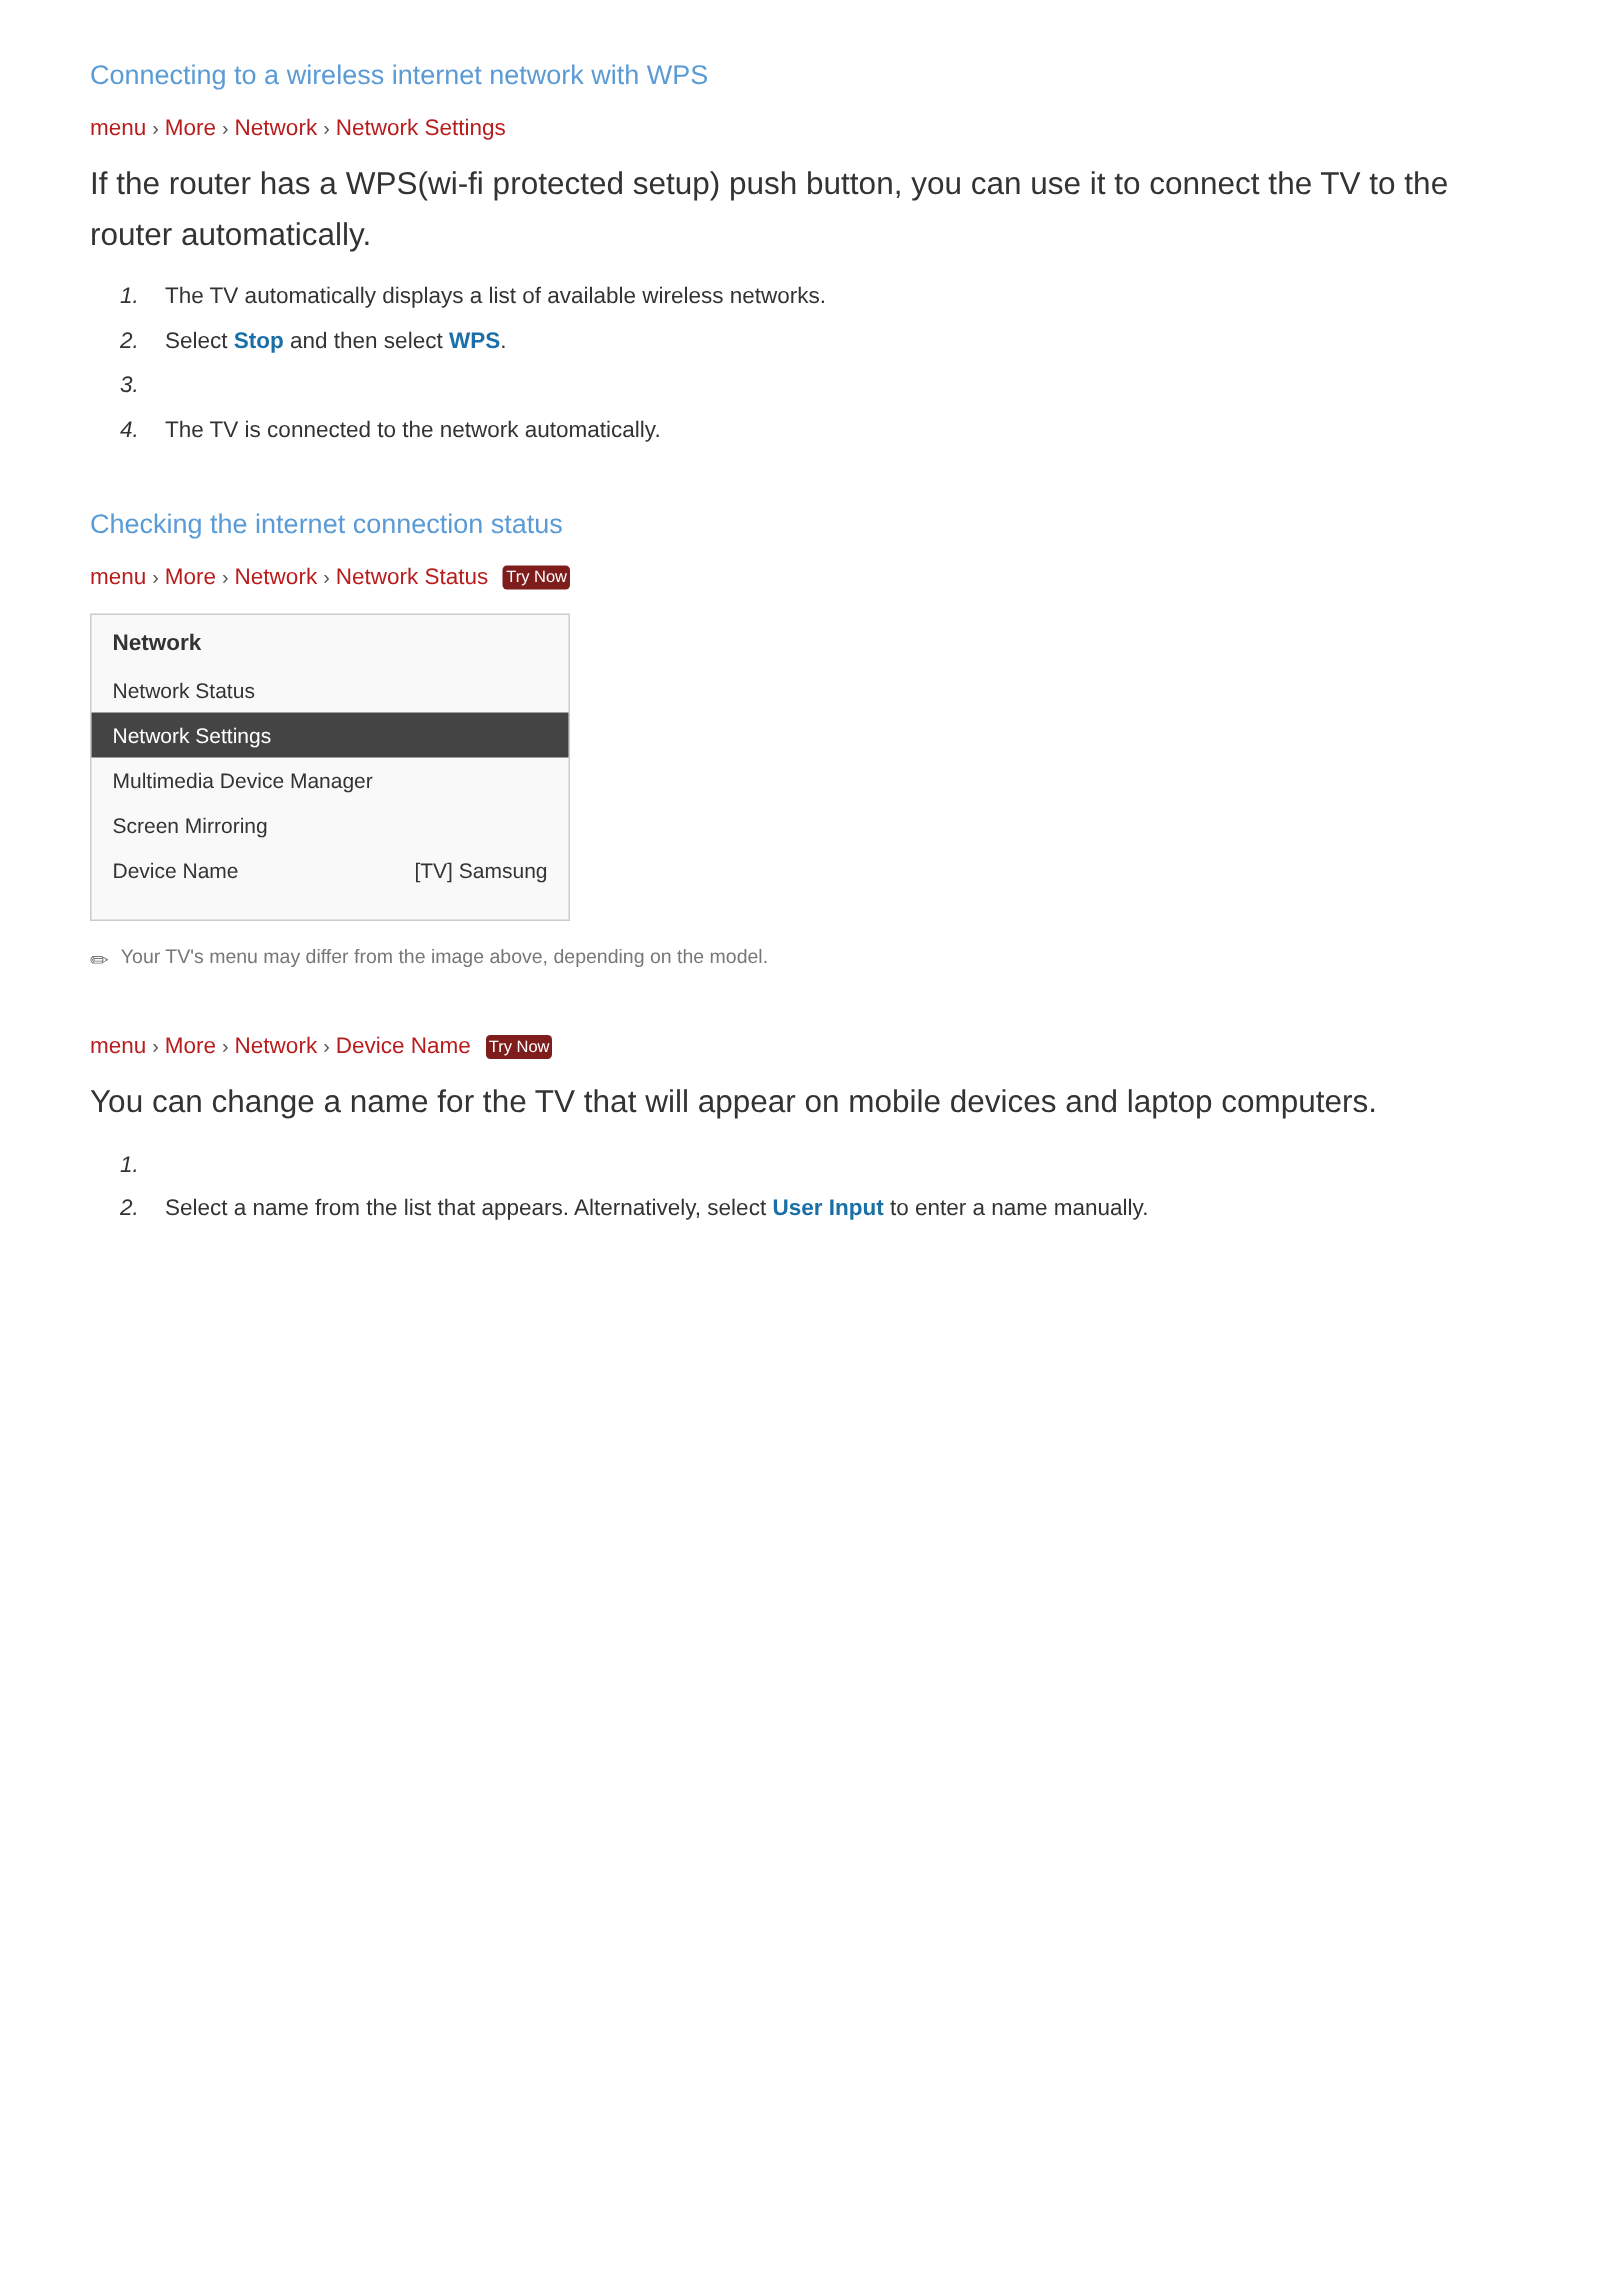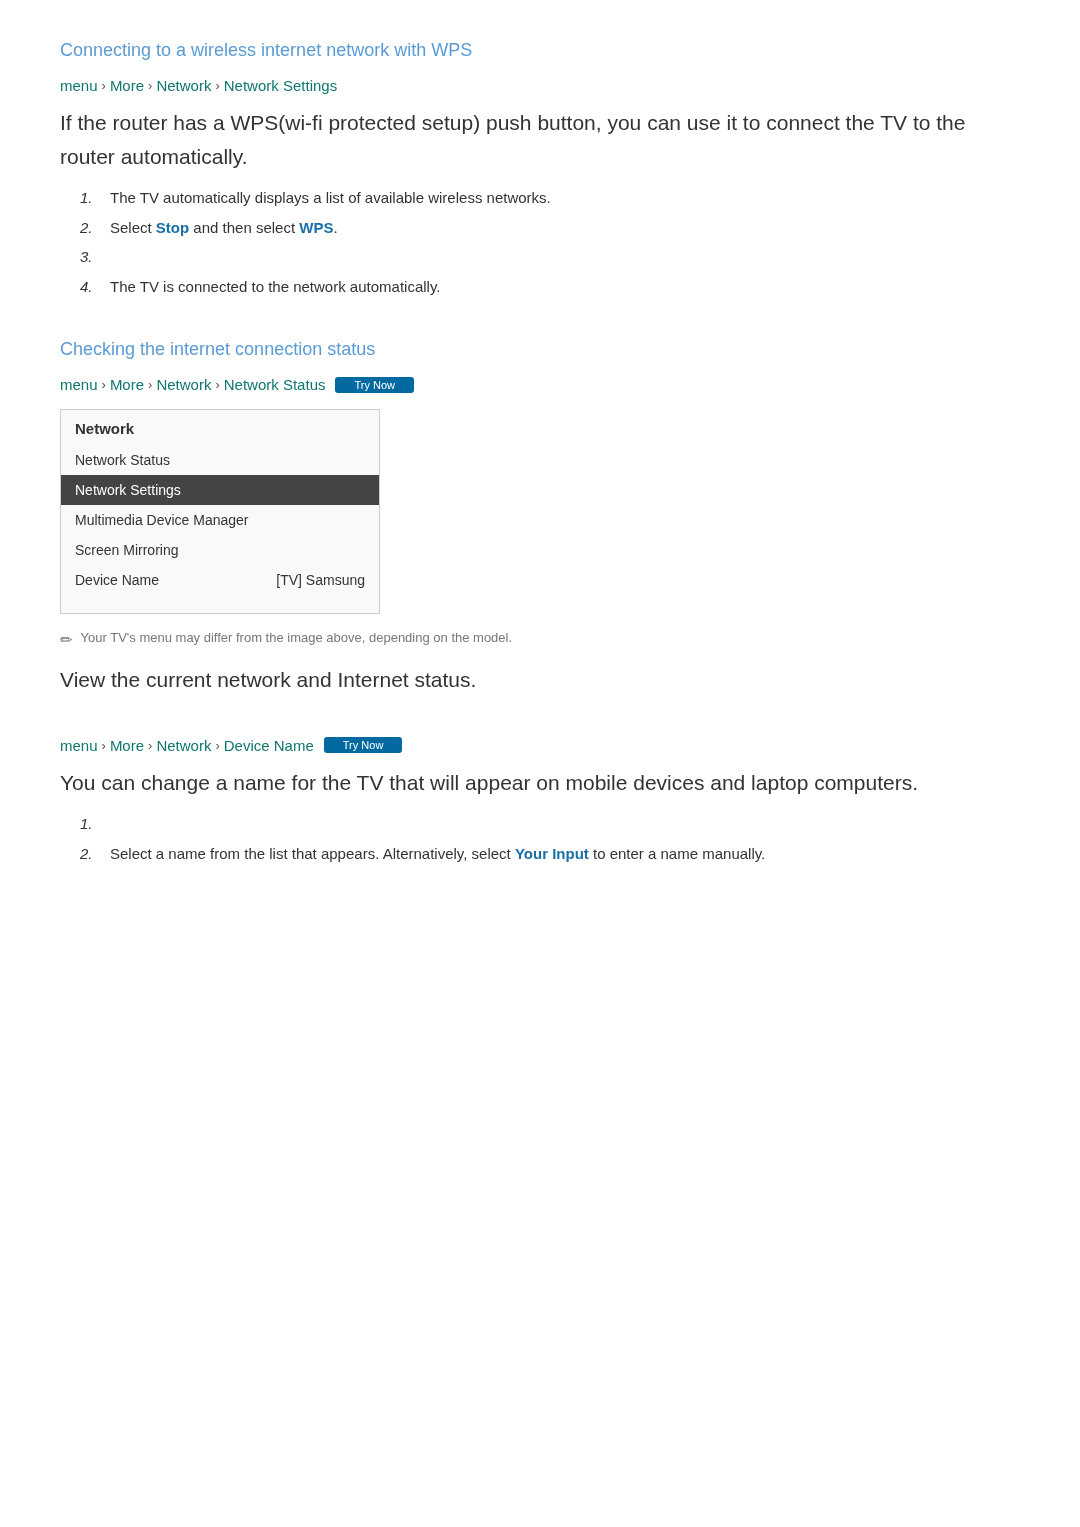--- a/index.html
+++ b/index.html
@@ -23,21 +23,21 @@
       padding-bottom: 4px;
     }
     .breadcrumb {
       display: flex;
       align-items: center;
       gap: 4px;
       margin-bottom: 12px;
       font-size: 15px;
     }
     .breadcrumb-item {
-      color: #0f766e;
+      color: #b91c1c;
       font-weight: normal;
     }
     .breadcrumb-sep {
       color: #555;
       font-size: 13px;
     }
     .body-text {
       font-size: 21px;
       color: #333;
       line-height: 1.6;
@@ -61,24 +61,24 @@
       min-width: 20px;
       color: #333;
     }
     .highlight-blue {
       color: #1a6fa8;
       font-weight: bold;
     }
     .try-now-badge {
       display: inline-flex;
       align-items: center;
-      background: #0369a1;
+      background: #7f1d1d;
       color: white;
       font-size: 11px;
-      padding: 2px 19px;
+      padding: 2px 2px;
       border-radius: 3px;
       margin-left: 6px;
       vertical-align: middle;
       font-weight: normal;
     }
     .menu-box {
       border: 1px solid #cccccc;
       width: 320px;
       margin: 16px 0 16px 0;
       background: #f9f9f9;
@@ -186,21 +186,20 @@
       <span>[TV] Samsung</span>
     </div>
     <div style="height:18px;"></div>
   </div>
 
   <div class="note-row">
     <span class="note-icon">✏</span>
     <span>Your TV's menu may differ from the image above, depending on the model.</span>
   </div>
 
-  <p class="body-text">View the current network and Internet status.</p>
 </div>
 
 <div class="section">
 
   <div class="breadcrumb">
     <span class="breadcrumb-item">menu</span>
     <span class="breadcrumb-sep">›</span>
     <span class="breadcrumb-item">More</span>
     <span class="breadcrumb-sep">›</span>
     <span class="breadcrumb-item">Network</span>
@@ -210,16 +209,16 @@
   </div>
 
   <p class="body-text">You can change a name for the TV that will appear on mobile devices and laptop computers.</p>
 
   <ol class="ol-list">
     <li>
       <span class="num">1.</span>
     </li>
     <li>
       <span class="num">2.</span>
-      <span>Select a name from the list that appears. Alternatively, select <span class="highlight-blue">Your Input</span> to enter a name manually.</span>
+      <span>Select a name from the list that appears. Alternatively, select <span class="highlight-blue">User Input</span> to enter a name manually.</span>
     </li>
   </ol>
 </div>
 
 </body></html>

